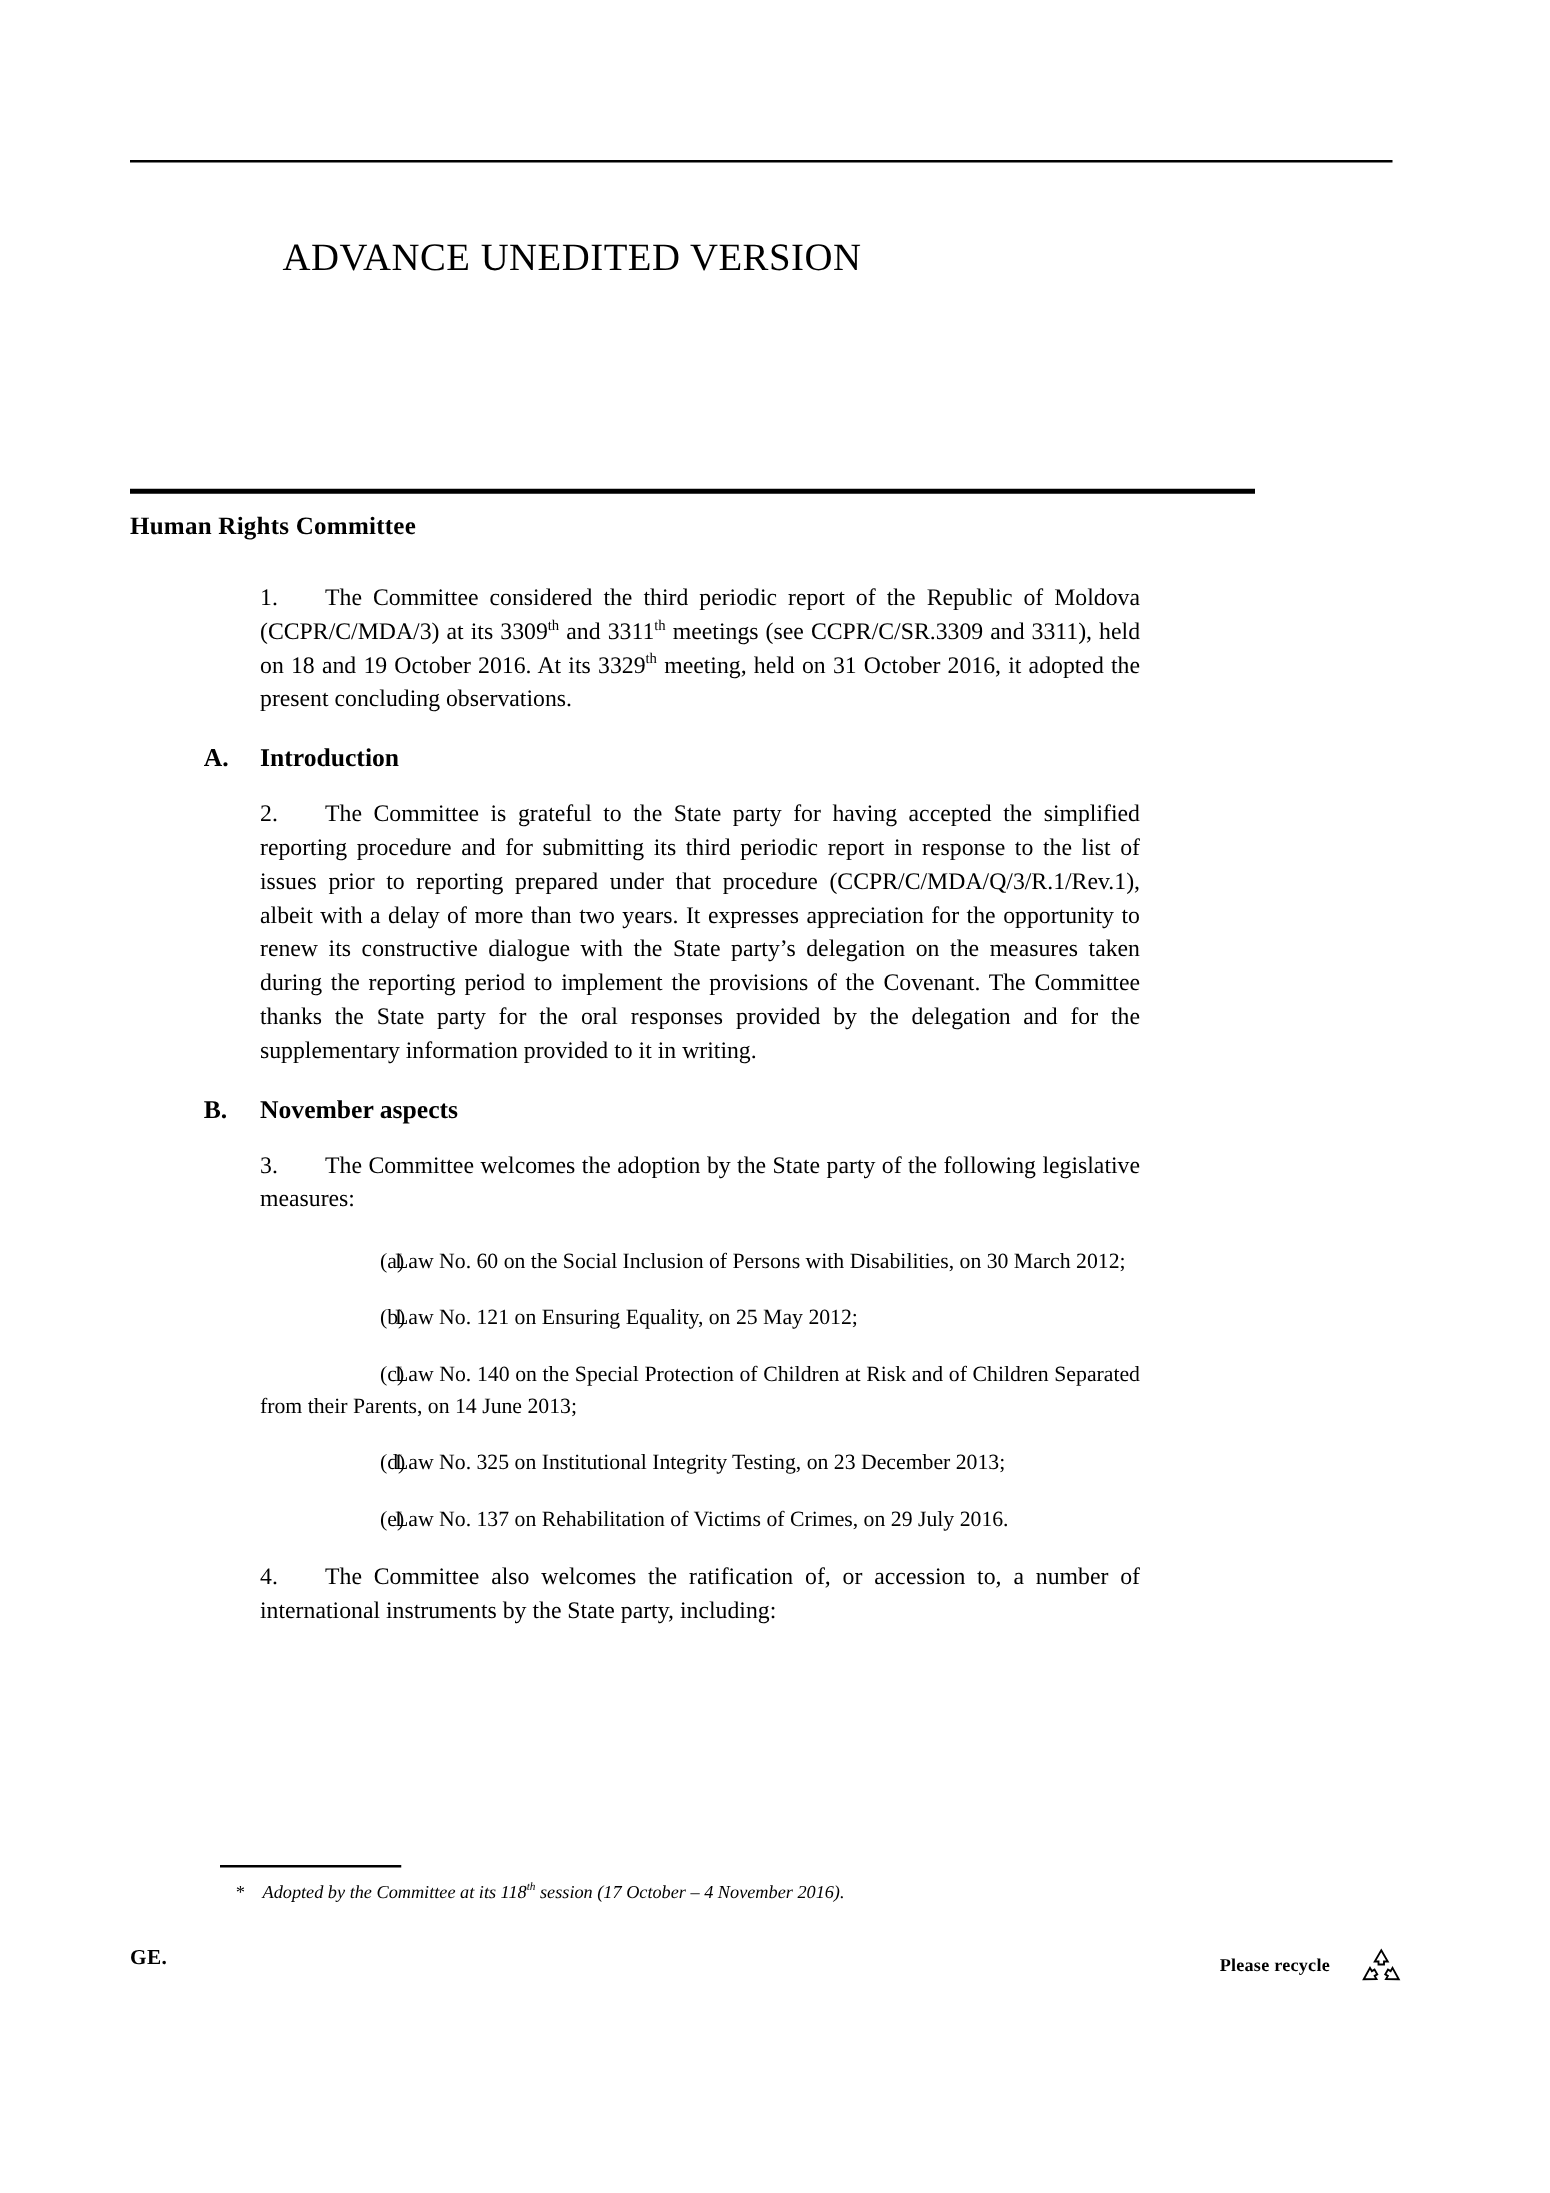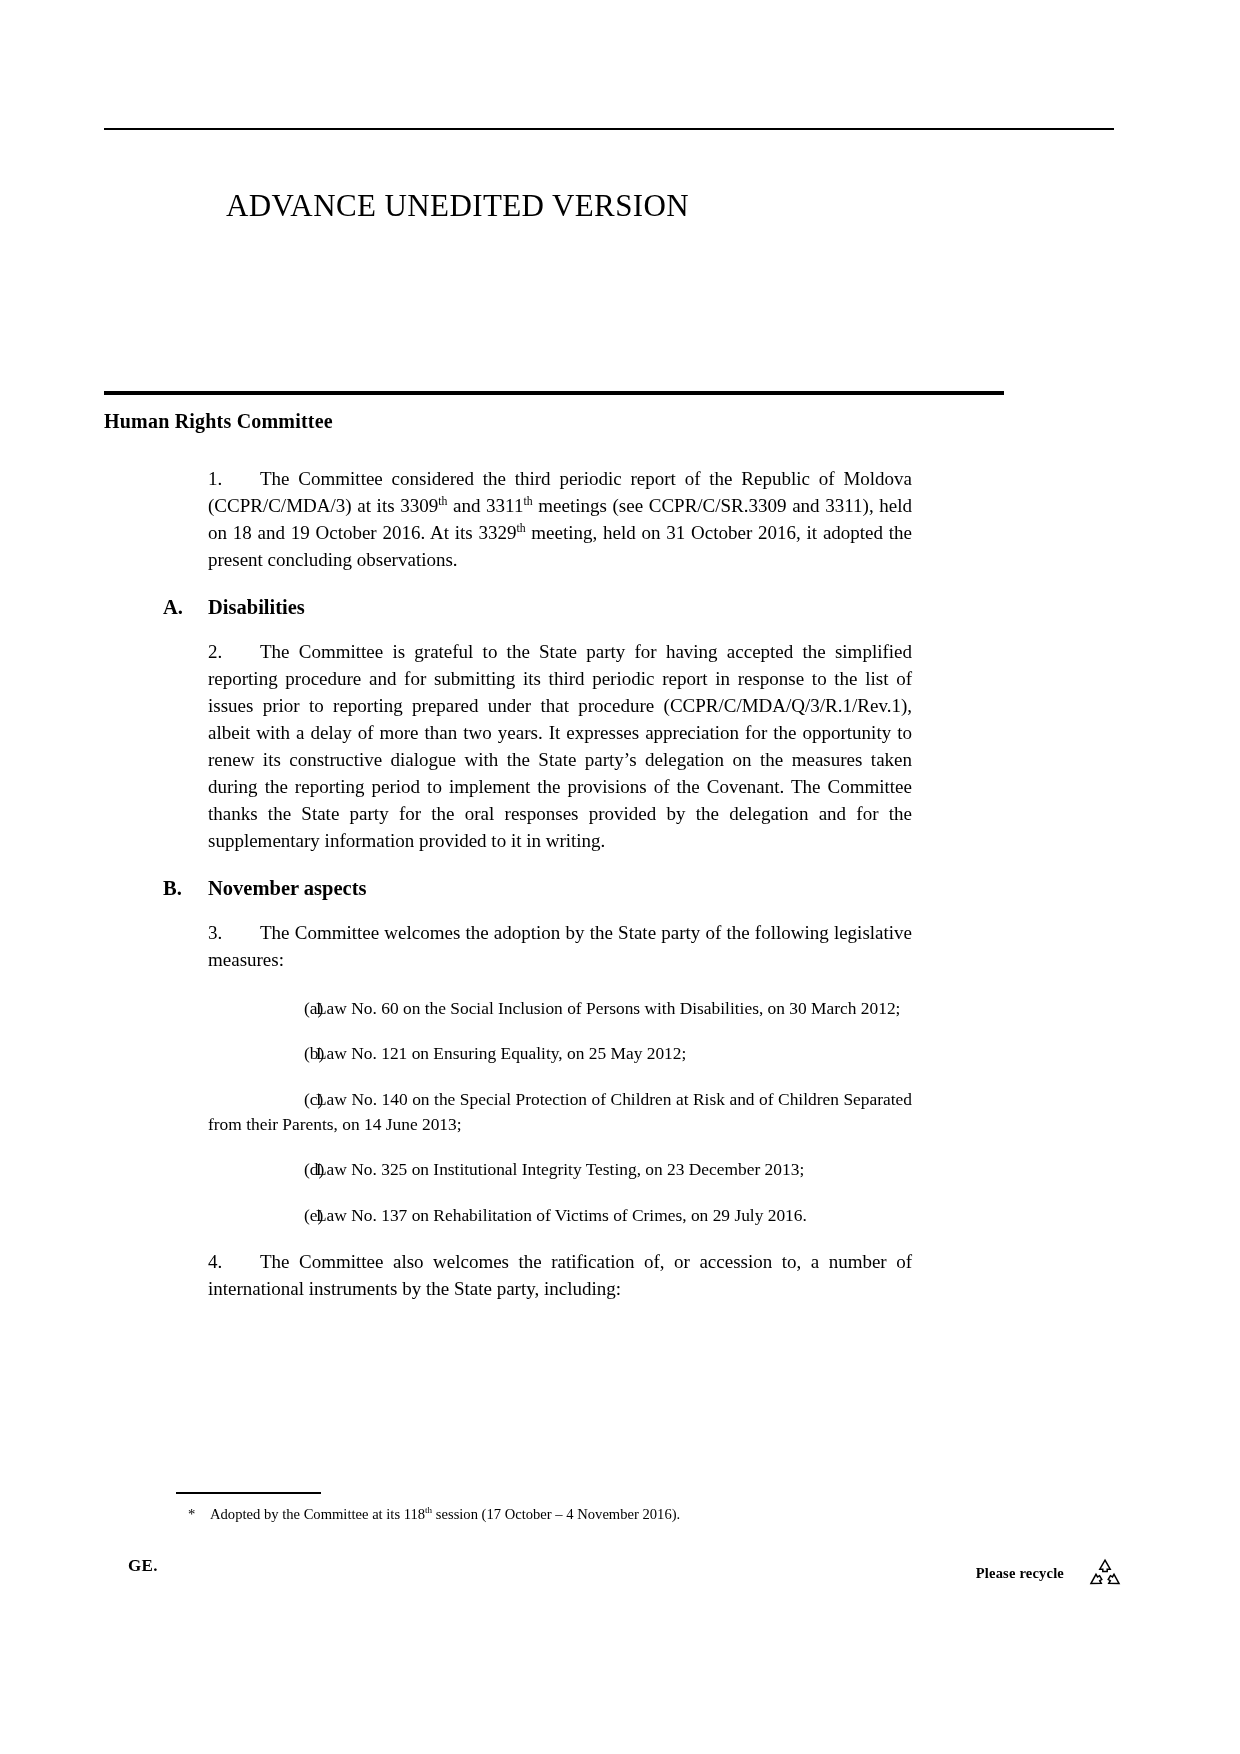--- a/index.html
+++ b/index.html
@@ -133,35 +133,35 @@
     height: 2px;
     background: #000;
   }
   .footnote {
     position: absolute;
     left: 188px;
     top: 1505px;
     width: 760px;
     font-size: 14.6px;
     line-height: 1.35;
+    font-style: italic;
   }
   .footnote .star {
     display: inline-block;
     width: 22px;
   }
 
   
   .footer-ge {
     position: absolute;
     left: 104px;
     top: 1556px;
     font-size: 17px;
     font-weight: bold;
     letter-spacing: 0.3px;
-    margin-left: 24px;
   }
   .footer-recycle {
     position: absolute;
     right: 118px;
     top: 1558px;
     display: flex;
     align-items: center;
     gap: 24px;
   }
   .footer-recycle .rtext {
@@ -184,21 +184,21 @@
 
   <div class="committee">Human Rights Committee</div>
 
   <div class="col">
 
 
     <p class="para"><span class="num">1.</span><span>The Committee considered the third periodic report of the Republic of Moldova (CCPR/C/MDA/3) at its 3309</span><sup>th</sup><span> and 3311</span><sup>th</sup><span> meetings (see CCPR/C/SR.3309 and 3311), held on 18 and 19 October 2016. At its 3329</span><sup>th</sup><span> meeting, held on 31 October 2016, it adopted the present concluding observations.</span></p>
 
     <div class="sec-head">
       <span class="letter">A.</span>
-      <span>Disabilities</span>
+      <span>Introduction</span>
     </div>
 
     <p class="para"><span class="num">2.</span><span>The Committee is grateful to the State party for having accepted the simplified reporting procedure and for submitting its third periodic report in response to the list of issues prior to reporting prepared under that procedure (CCPR/C/MDA/Q/3/R.1/Rev.1), albeit with a delay of more than two years. It expresses appreciation for the opportunity to renew its constructive dialogue with the State party’s delegation on the measures taken during the reporting period to implement the provisions of the Covenant. The Committee thanks the State party for the oral responses provided by the delegation and for the supplementary information provided to it in writing.</span></p>
 
     <div class="sec-head">
       <span class="letter">B.</span>
       <span>November aspects</span>
     </div>
 
     <p class="para"><span class="num">3.</span><span>The Committee welcomes the adoption by the State party of the following legislative measures:</span></p>

